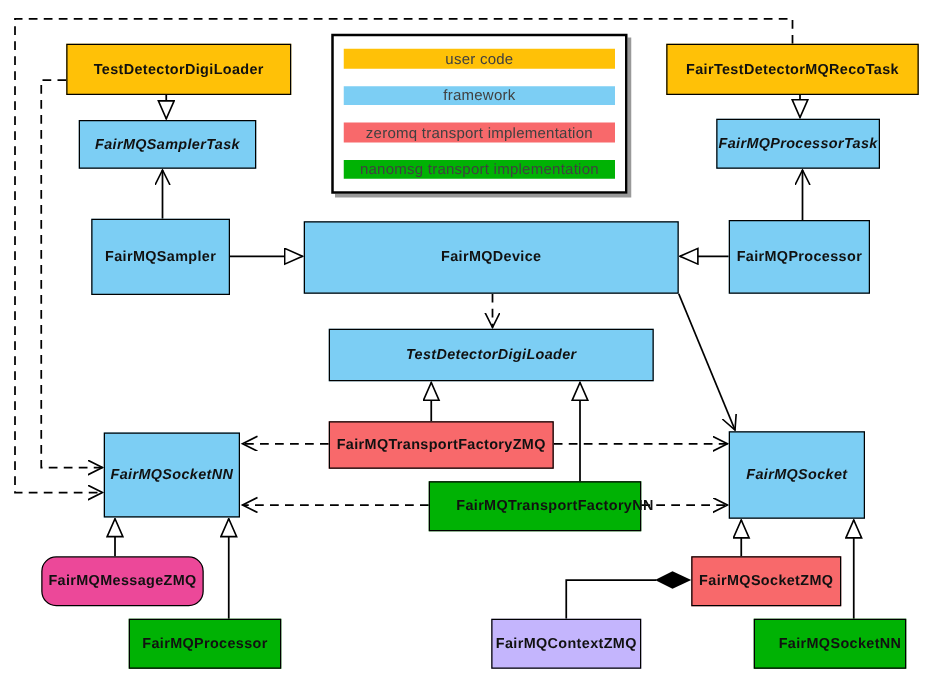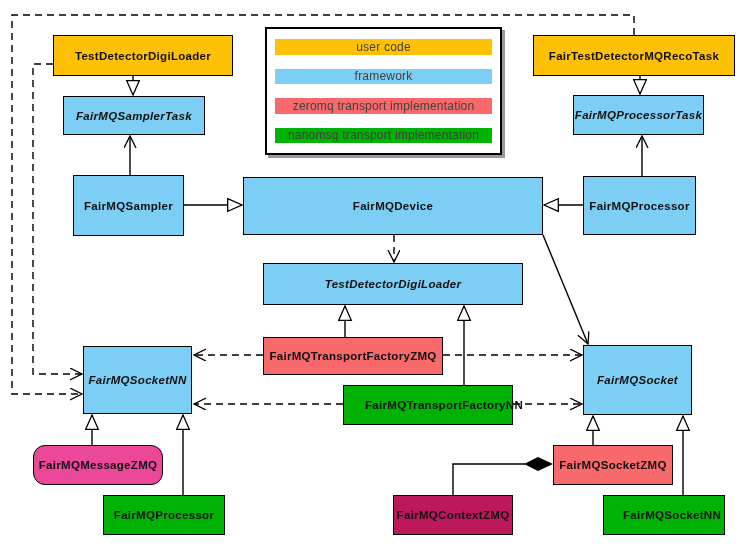--- a/index.html
+++ b/index.html
@@ -97,17 +97,17 @@
   <div class="node abstract" style="left: 83px; top: 346px; width: 109px; height: 68px; background: rgb(124, 206, 244);">FairMQSocketNN</div>
 
   <div class="node abstract" style="left: 583px; top: 345px; width: 109px; height: 70px; background: rgb(124, 206, 244); text-align: right;">FairMQSocket</div>
 
   <div class="node" style="left: 33px; top: 445px; width: 130px; height: 40px; background: #ec4899; border-radius: 12px;">FairMQMessageZMQ</div>
 
   <div class="node" style="left: 103px; top: 495px; width: 122px; height: 40px; background: rgb(0, 178, 4);">FairMQProcessor</div>
 
   <div class="node" style="left: 553px; top: 445px; width: 120px; height: 40px; background: rgb(248, 105, 107);">FairMQSocketZMQ</div>
 
-  <div class="node" style="left: 393px; top: 495px; width: 120px; height: 40px; background: #be185d;">FairMQContextZMQ</div>
+  <div class="node" style="left: 393px; top: 495px; width: 120px; height: 40px; background: #c4b5fd;">FairMQContextZMQ</div>
 
   <div class="node" style="left: 603px; top: 495px; width: 122px; height: 40px; background: rgb(0, 178, 4); padding-left: 16px;">FairMQSocketNN</div>
 
 </div>
 
 </body></html>

